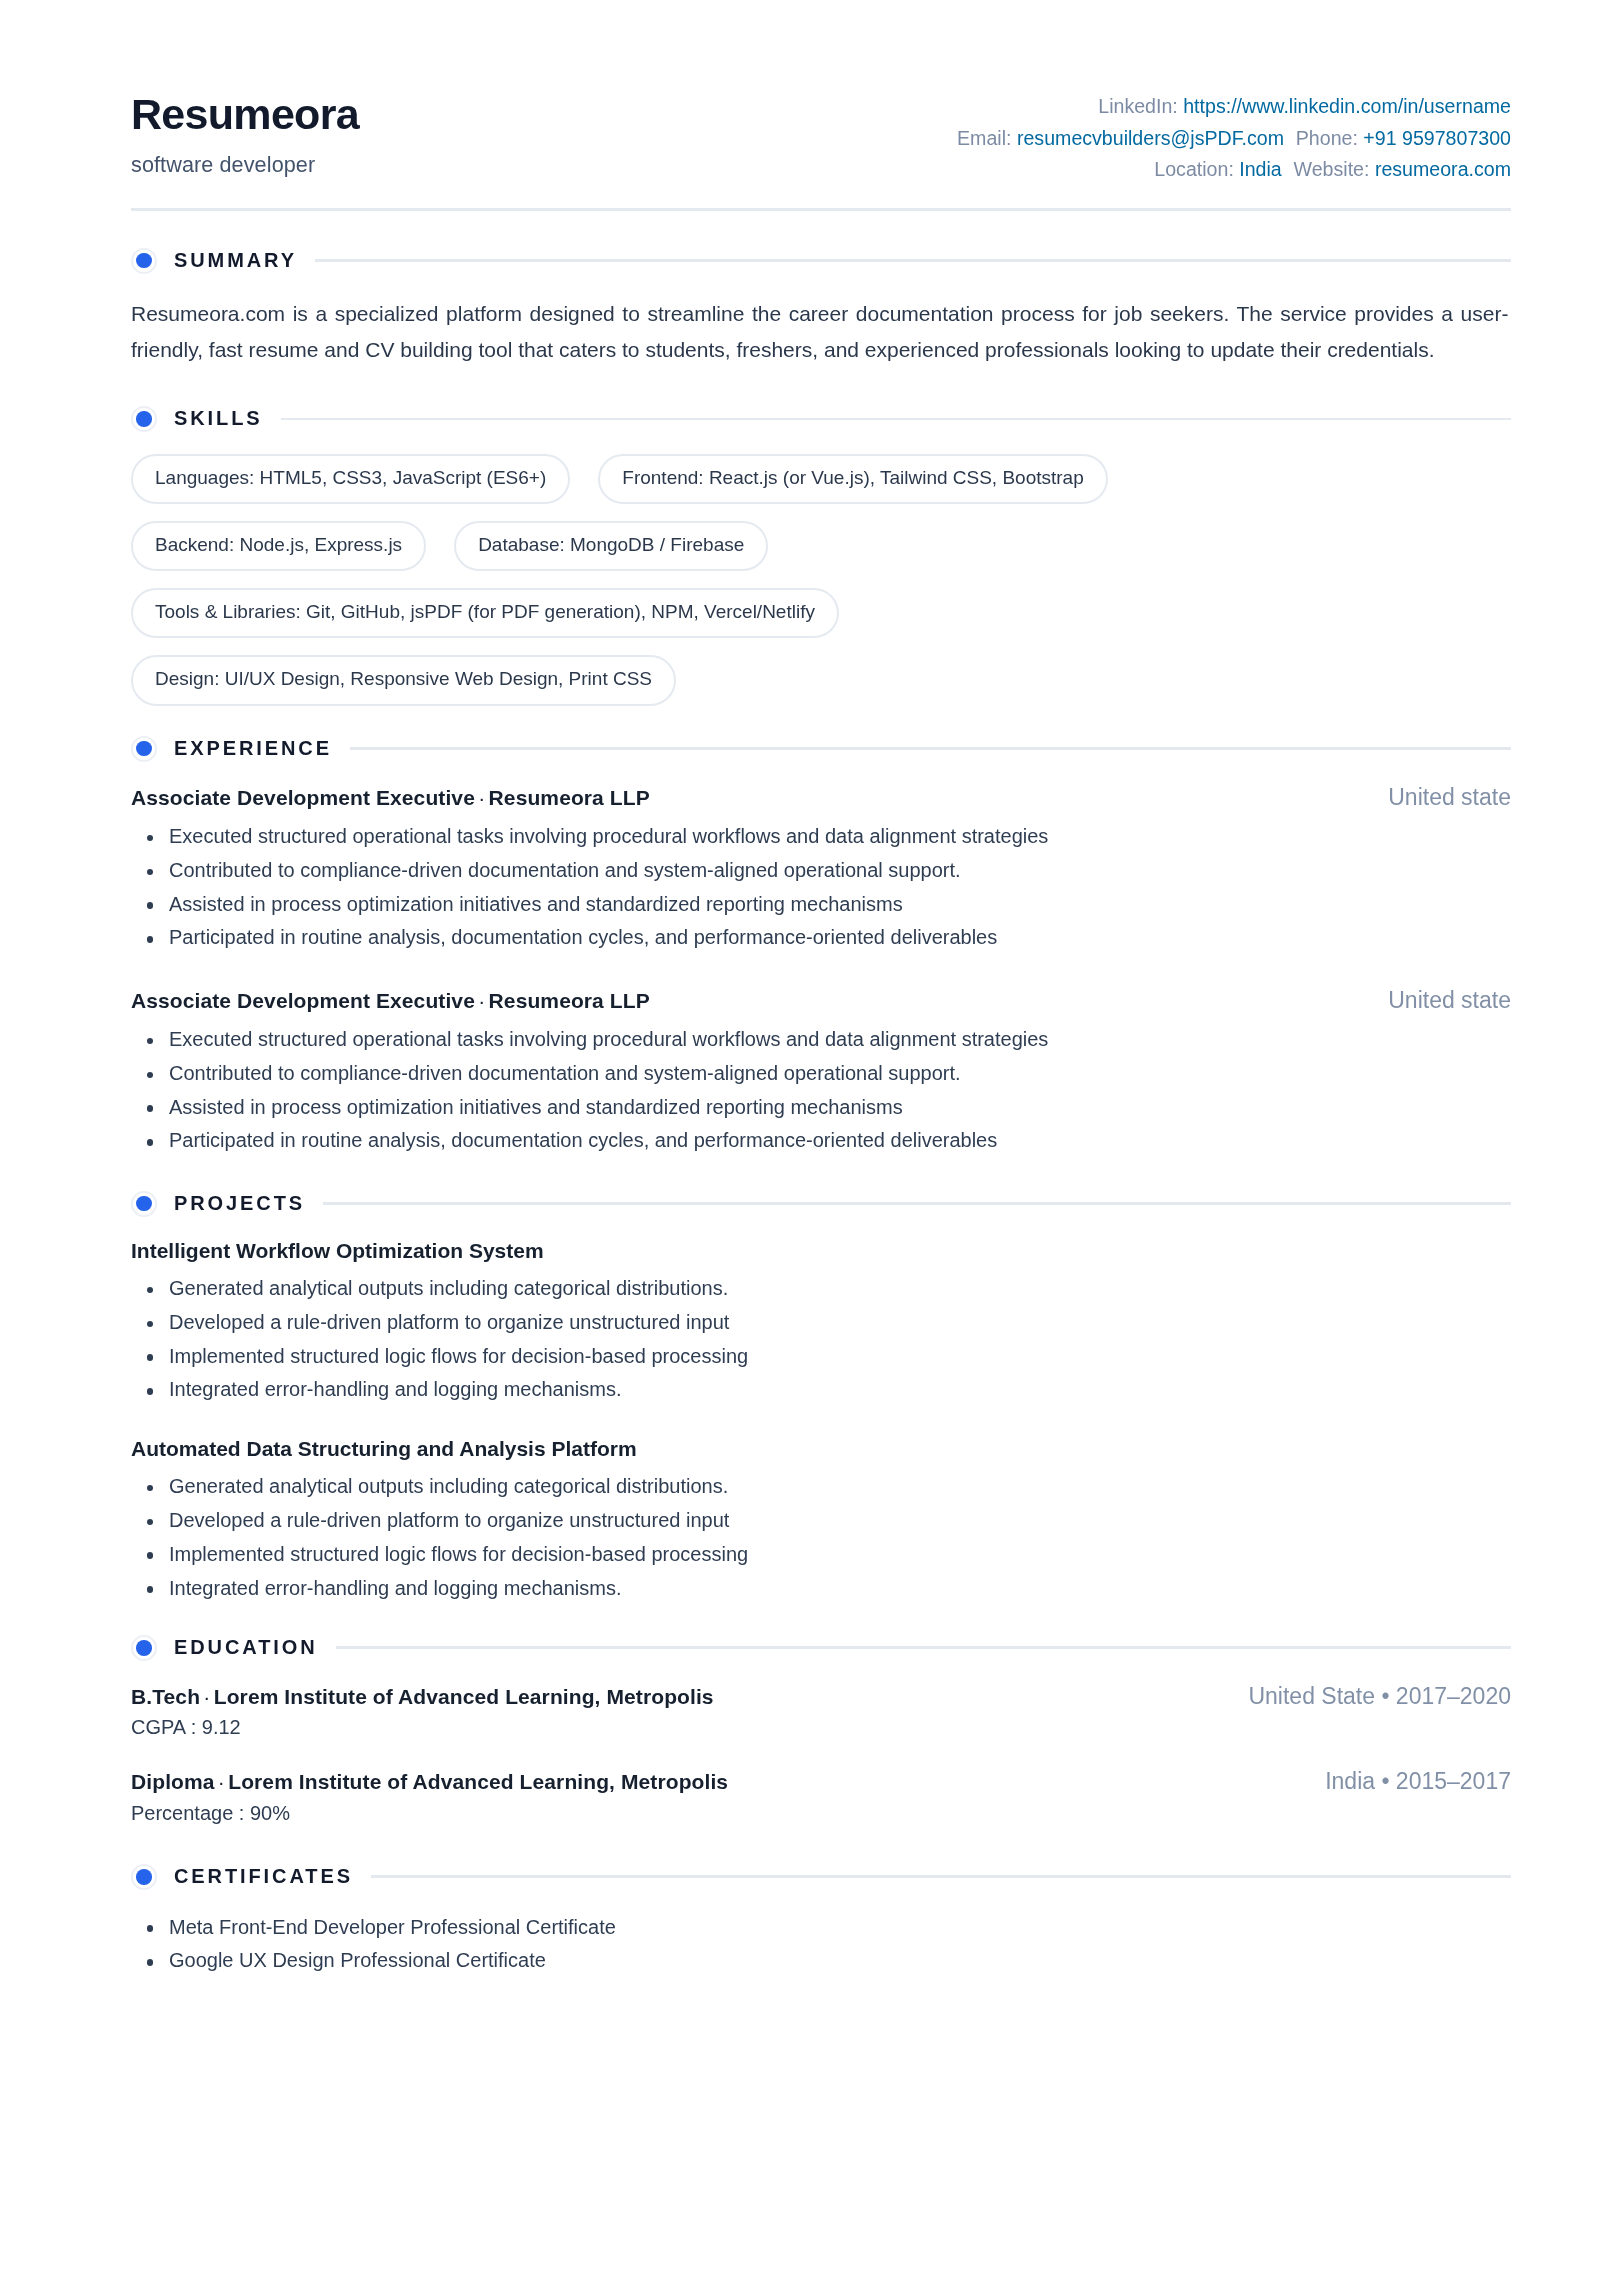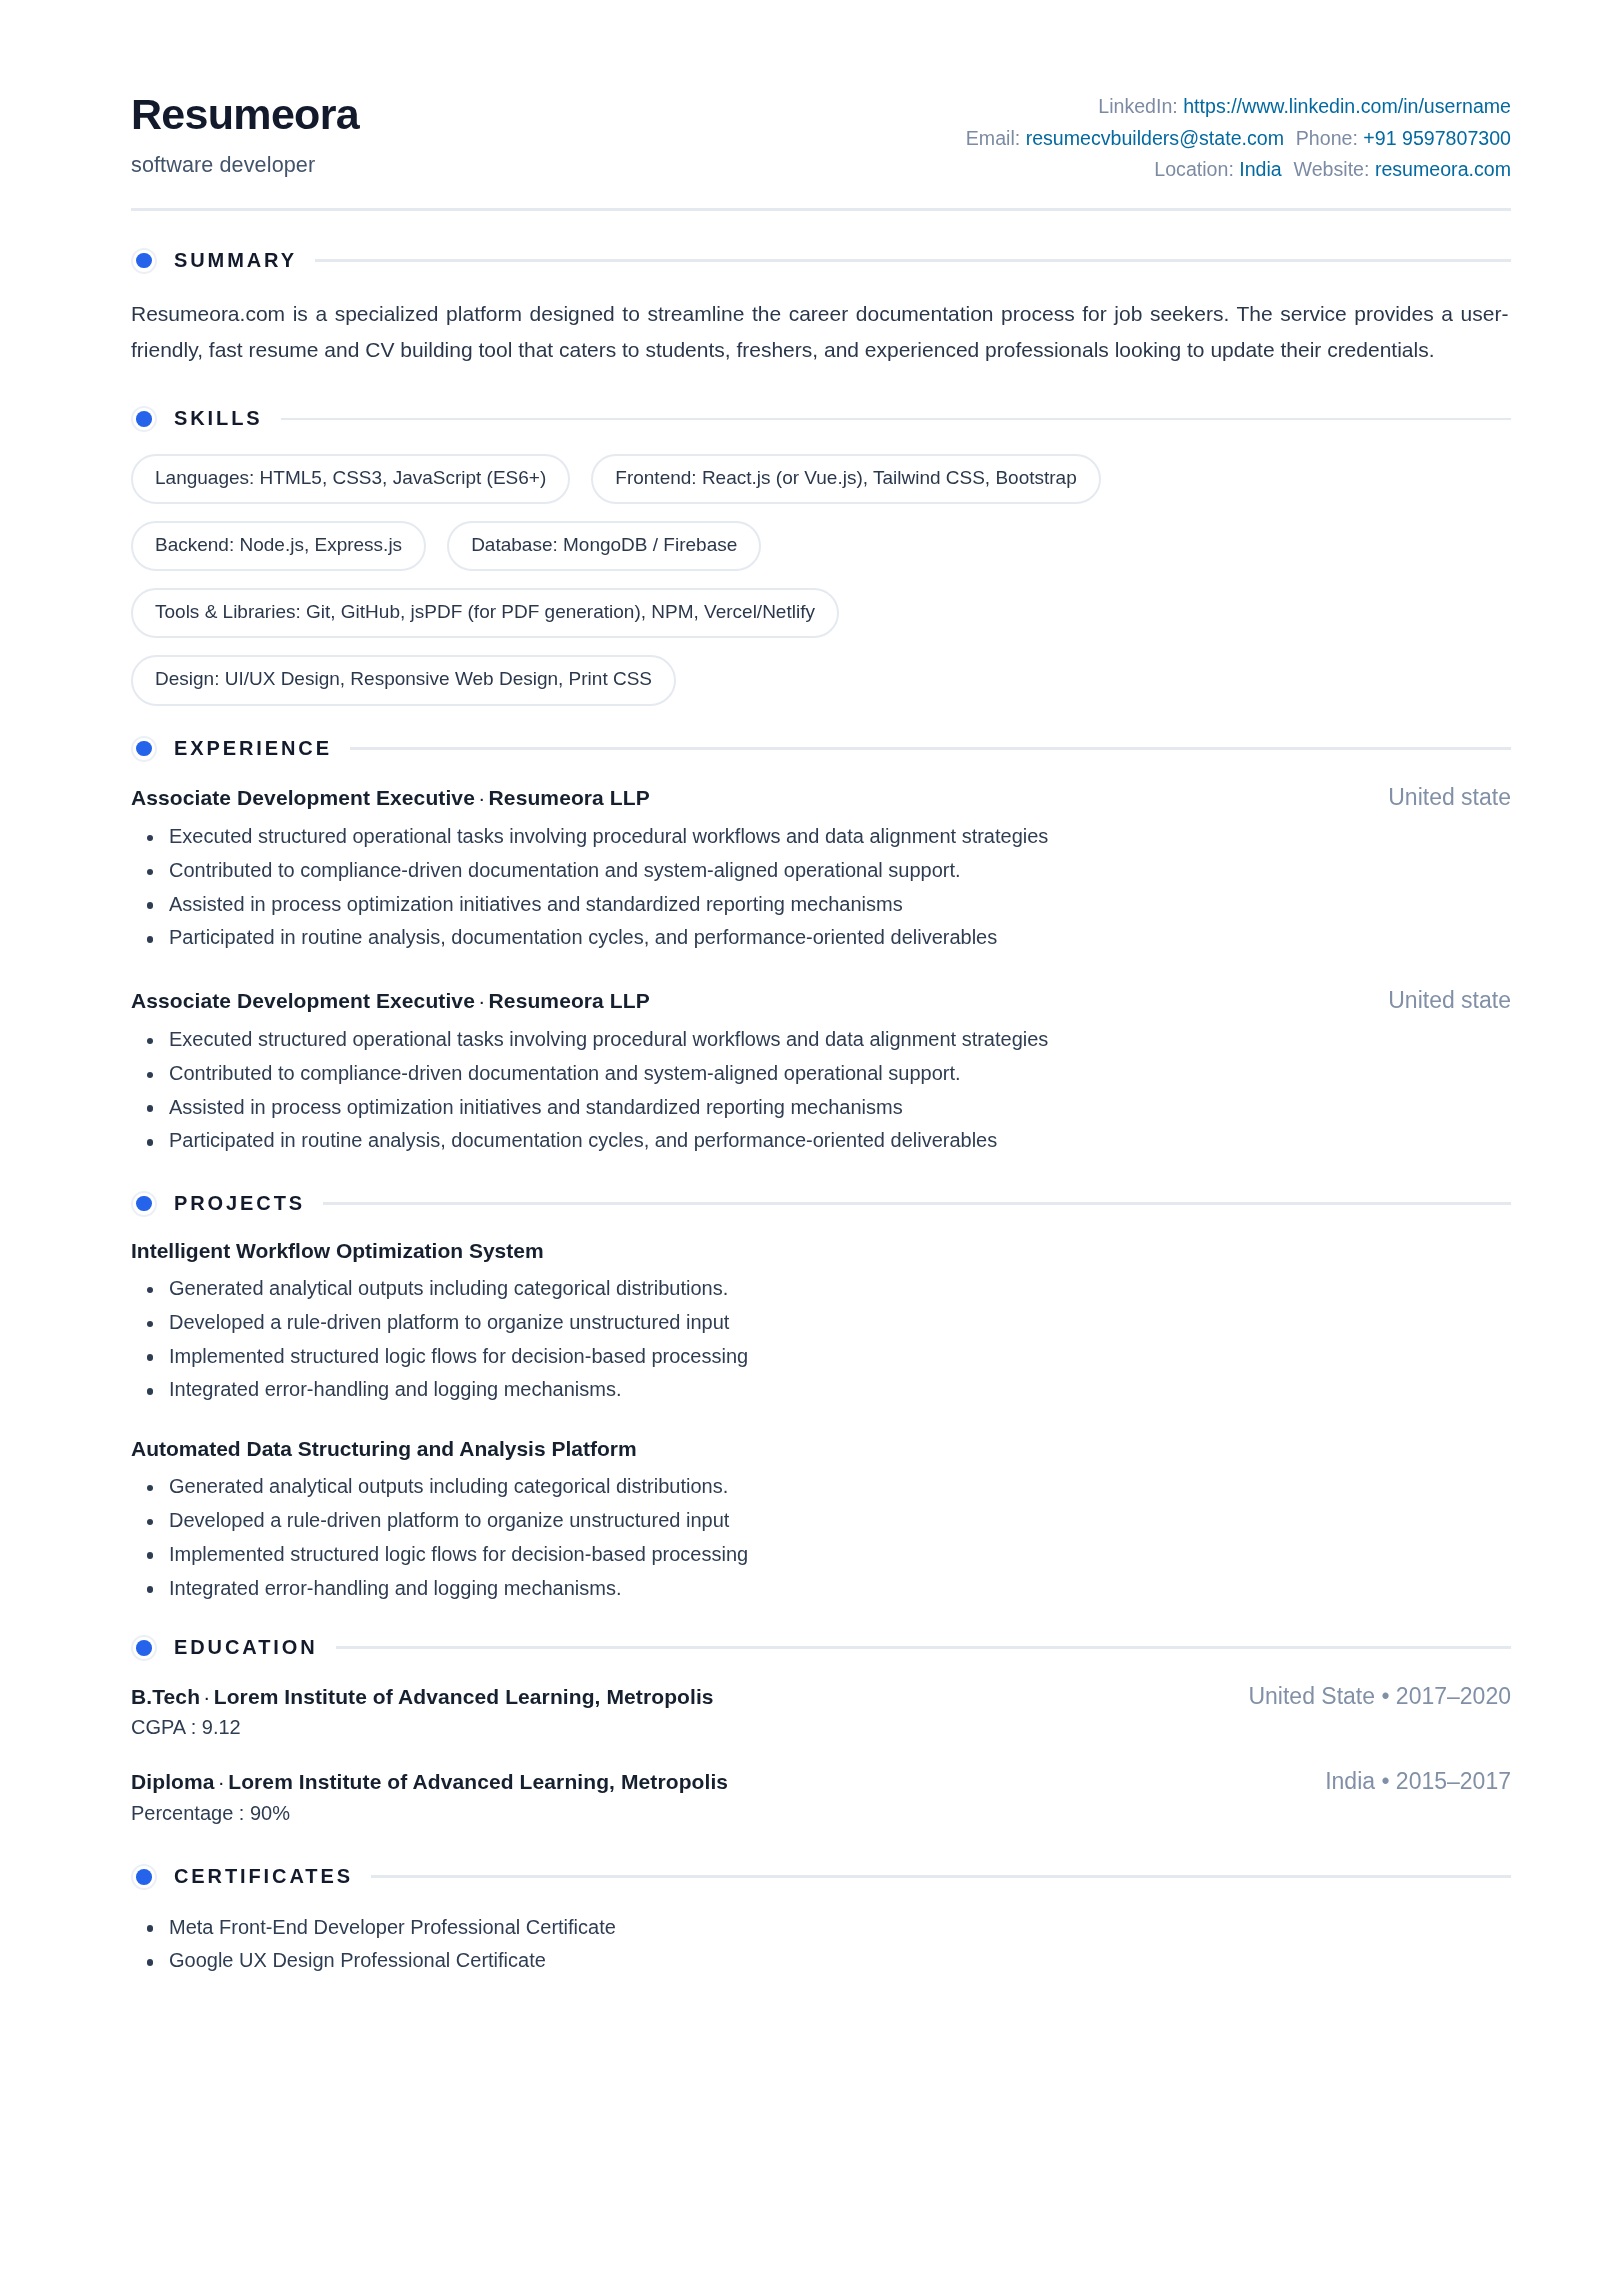--- a/index.html
+++ b/index.html
@@ -113,21 +113,21 @@
     text-align: justify;
     text-justify: inter-word;
     padding-right: 2.6px;
   }
 
   
   .pill-rows { margin-top: 3.9px; }
   .pill-row {
     display: flex;
     flex-wrap: nowrap;
-    gap: 21px;
+    gap: 28px;
     margin-bottom: 17px;
   }
   .pill {
     border: 2px solid #e5e9f0;
     border-radius: 131px;
     padding: 11px 22px 12.4px 22px;
     font-size: 19px;
     color: #2b384c;
     white-space: nowrap;
     background: #ffffff;
@@ -206,21 +206,21 @@
 
 <div class="page">
 
   <div class="header">
     <div class="header-left">
       <div class="name">Resumeora</div>
       <div class="role">software developer</div>
     </div>
     <div class="header-right" id="contact-block">
         <div class="contact-row"><span class="contact-label">LinkedIn: </span><span class="contact-val">https://www.linkedin.com/in/username</span></div>
-        <div class="contact-row"><span class="contact-label">Email: </span><span class="contact-val">resumecvbuilders@state.com</span><span class="contact-gap"></span><span class="contact-label">Phone: </span><span class="contact-val">+91 9597807300</span></div>
+        <div class="contact-row"><span class="contact-label">Email: </span><span class="contact-val">resumecvbuilders@jsPDF.com</span><span class="contact-gap"></span><span class="contact-label">Phone: </span><span class="contact-val">+91 9597807300</span></div>
         <div class="contact-row"><span class="contact-label">Location: </span><span class="contact-val">India</span><span class="contact-gap"></span><span class="contact-label">Website: </span><span class="contact-val">resumeora.com</span></div>
       </div>
   </div>
   <div class="header-rule"></div>
 
   <div class="section sp-summary">
     <div class="sec-head">
       <div class="sec-dot-wrap">
           <div class="sec-dot"></div>
         </div>

